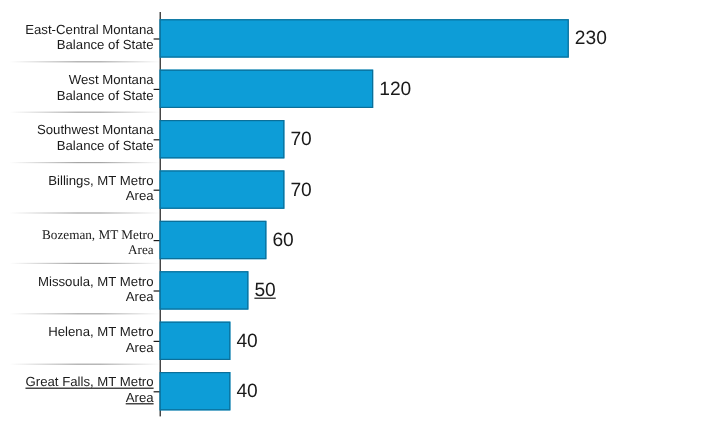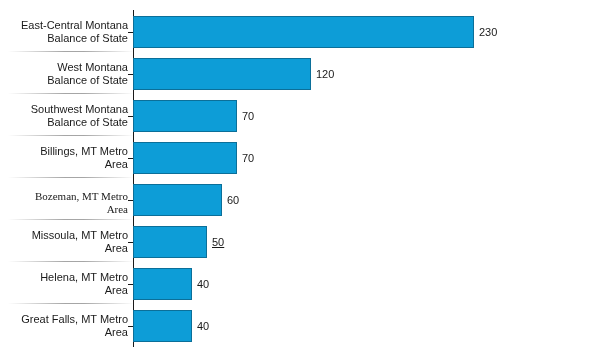--- a/index.html
+++ b/index.html
@@ -58,21 +58,21 @@
     color: #1a1a1a;
     white-space: pre-line;
   }
   .bar {
     position: absolute;
     box-sizing: border-box;
     border: 1px solid #0b6f99;
   }
   .bar-value {
     position: absolute;
-    font-size: 11px;
+    font-size: 16px;
     line-height: 13px;
     color: #1a1a1a;
     white-space: nowrap;
   }
 </style>
 </head>
 <body>
 
 <div id="chart-root">
   <div class="plot-area">
@@ -103,21 +103,21 @@
     <div class="cat-label" style="left:4px; top:103px; width:124px;">Southwest Montana
 Balance of State</div>
     <div class="cat-label" style="left:4px; top:145px; width:124px;">Billings, MT Metro
 Area</div>
     <div class="cat-label" style="left:4px; top:190px; width:124px;font-family:Liberation Serif, serif;">Bozeman, MT Metro
 Area</div>
     <div class="cat-label" style="left:4px; top:229px; width:124px;">Missoula, MT Metro
 Area</div>
     <div class="cat-label" style="left:4px; top:271px; width:124px;">Helena, MT Metro
 Area</div>
-    <div class="cat-label" style="left:4px; top:313px; width:124px;">Great Falls, MT Metro
+    <div class="cat-label" style="left:4px; top:313px; width:124px;text-decoration:underline;">Great Falls, MT Metro
 Area</div>
 
     <div class="bar" style="left: 133px; top: 16px; height: 32px; width: 341px; background: rgb(13, 157, 215); border-color: rgb(11, 111, 153);"></div>
     <div class="bar" style="left: 133px; top: 58px; height: 32px; width: 178px; background: rgb(13, 157, 215); border-color: rgb(11, 111, 153);"></div>
     <div class="bar" style="left: 133px; top: 100px; height: 32px; width: 104px; background: rgb(13, 157, 215); border-color: rgb(11, 111, 153);"></div>
     <div class="bar" style="left: 133px; top: 142px; height: 32px; width: 104px; background: rgb(13, 157, 215); border-color: rgb(11, 111, 153);"></div>
     <div class="bar" style="left: 133px; top: 184px; height: 32px; width: 89px; background: rgb(13, 157, 215); border-color: rgb(11, 111, 153);"></div>
     <div class="bar" style="left: 133px; top: 226px; height: 32px; width: 74px; background: rgb(13, 157, 215); border-color: rgb(11, 111, 153);"></div>
     <div class="bar" style="left: 133px; top: 268px; height: 32px; width: 59px; background: rgb(13, 157, 215); border-color: rgb(11, 111, 153);"></div>
     <div class="bar" style="left: 133px; top: 310px; height: 32px; width: 59px; background: rgb(13, 157, 215); border-color: rgb(11, 111, 153);"></div>

